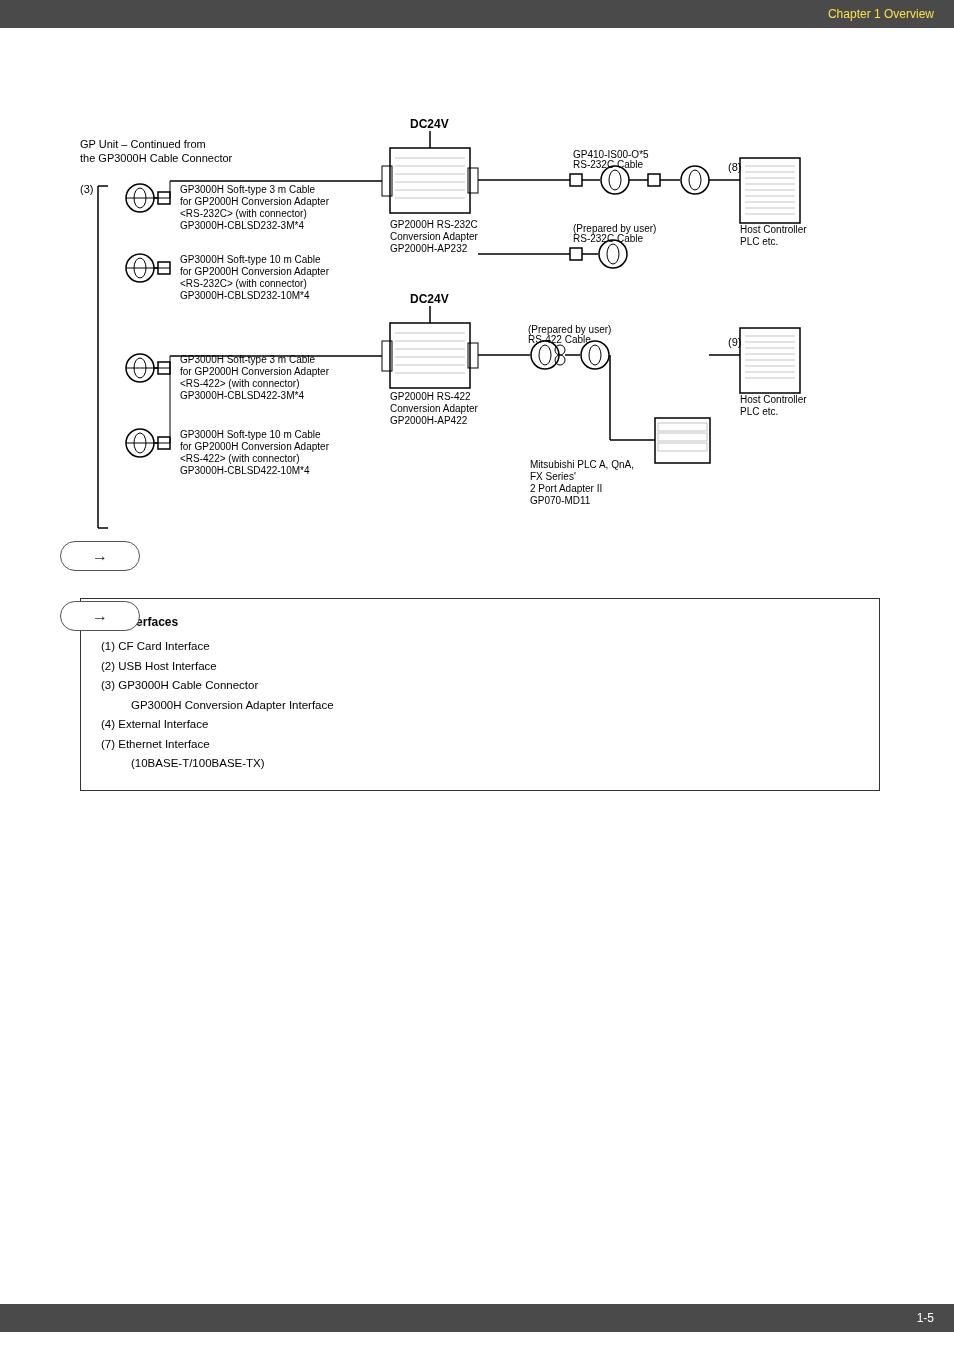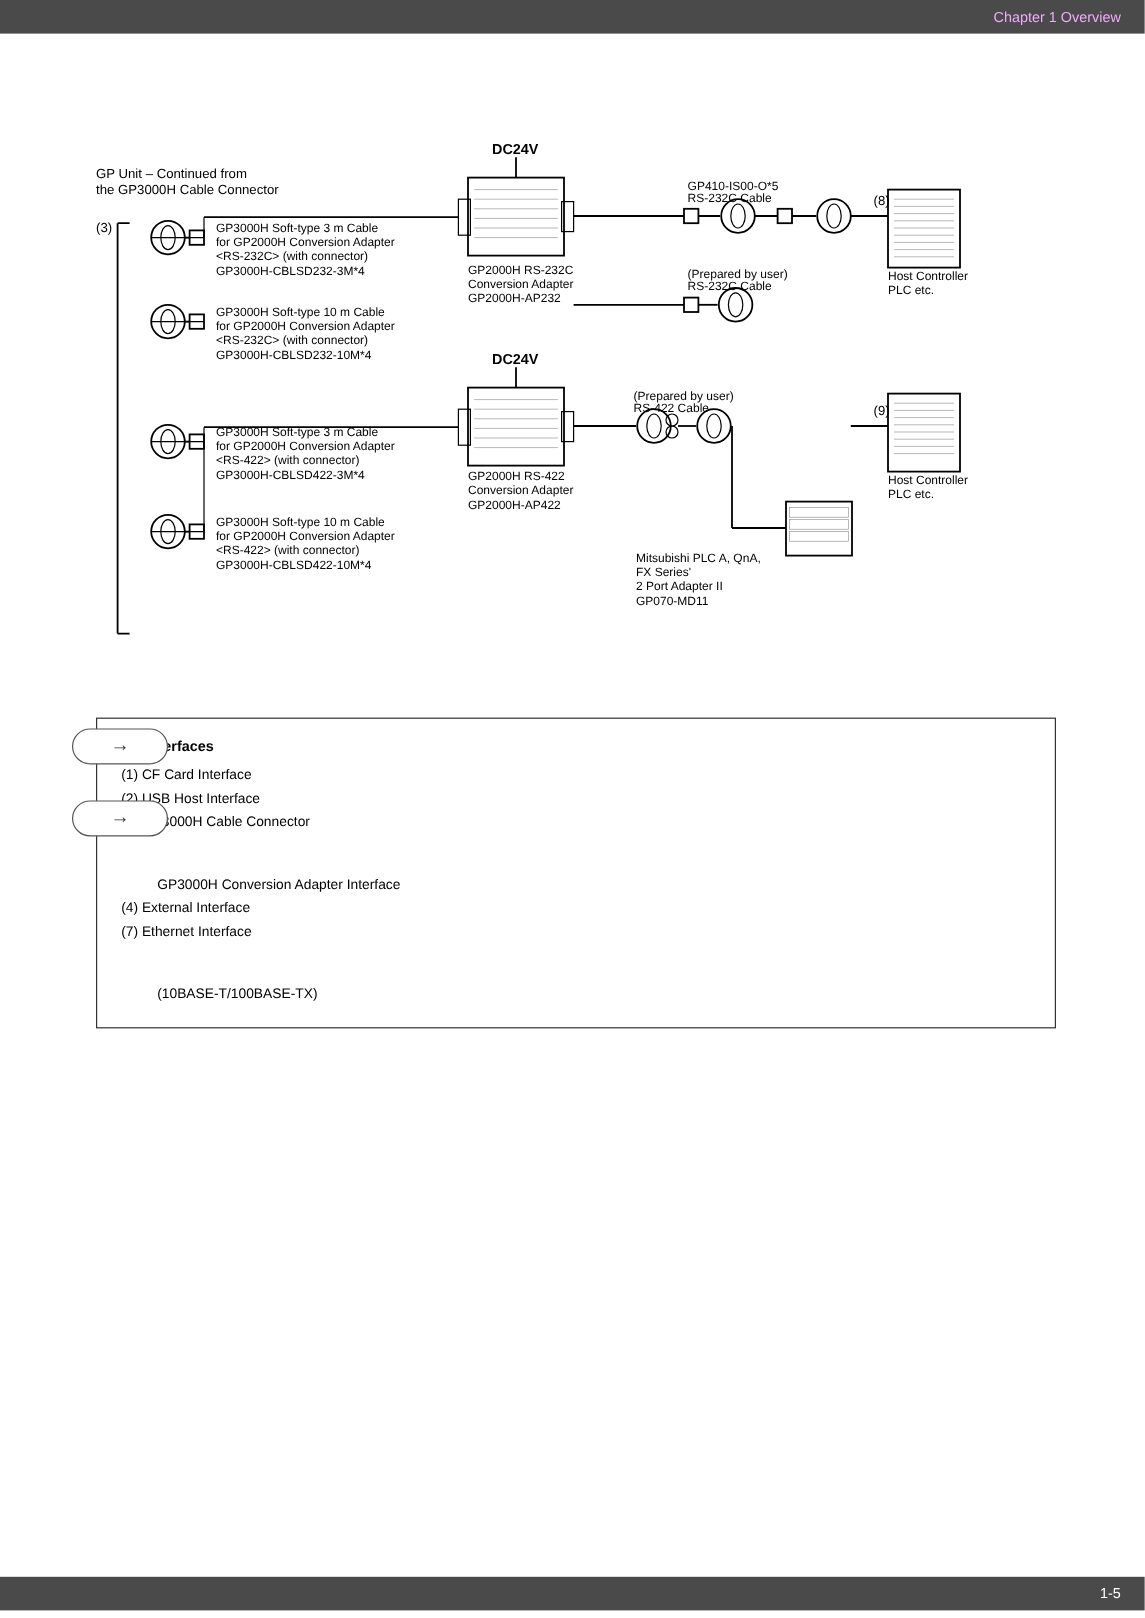--- a/index.html
+++ b/index.html
@@ -18,28 +18,28 @@
     .header-bar {
       width: 100%;
       height: 28px;
       background: #4a4a4a;
       display: flex;
       align-items: center;
       justify-content: flex-end;
       padding-right: 20px;
     }
     .header-title {
-      color: #f0abfc;
+      color: #fde047;
       font-size: 12px;
     }
 
     
     .bottom-bar {
       position: absolute;
-      bottom: 6px;
+      bottom: 16px;
       width: 100%;
       height: 28px;
       background: #4a4a4a;
       display: flex;
       align-items: center;
       justify-content: flex-end;
       padding-right: 20px;
     }
     .page-number {
       color: #fff;
@@ -78,21 +78,20 @@
       margin-bottom: 8px;
     }
     .if-item {
       font-size: 11.5px;
       line-height: 1.7;
     }
     .if-item-indent {
       font-size: 11.5px;
       line-height: 1.7;
       padding-left: 30px;
-      margin-top: 33px;
     }
     .nav-btn {
       width: 80px;
       height: 30px;
       border: 1.5px solid #555;
       border-radius: 15px;
       display: flex;
       align-items: center;
       justify-content: center;
       margin-bottom: 30px;

